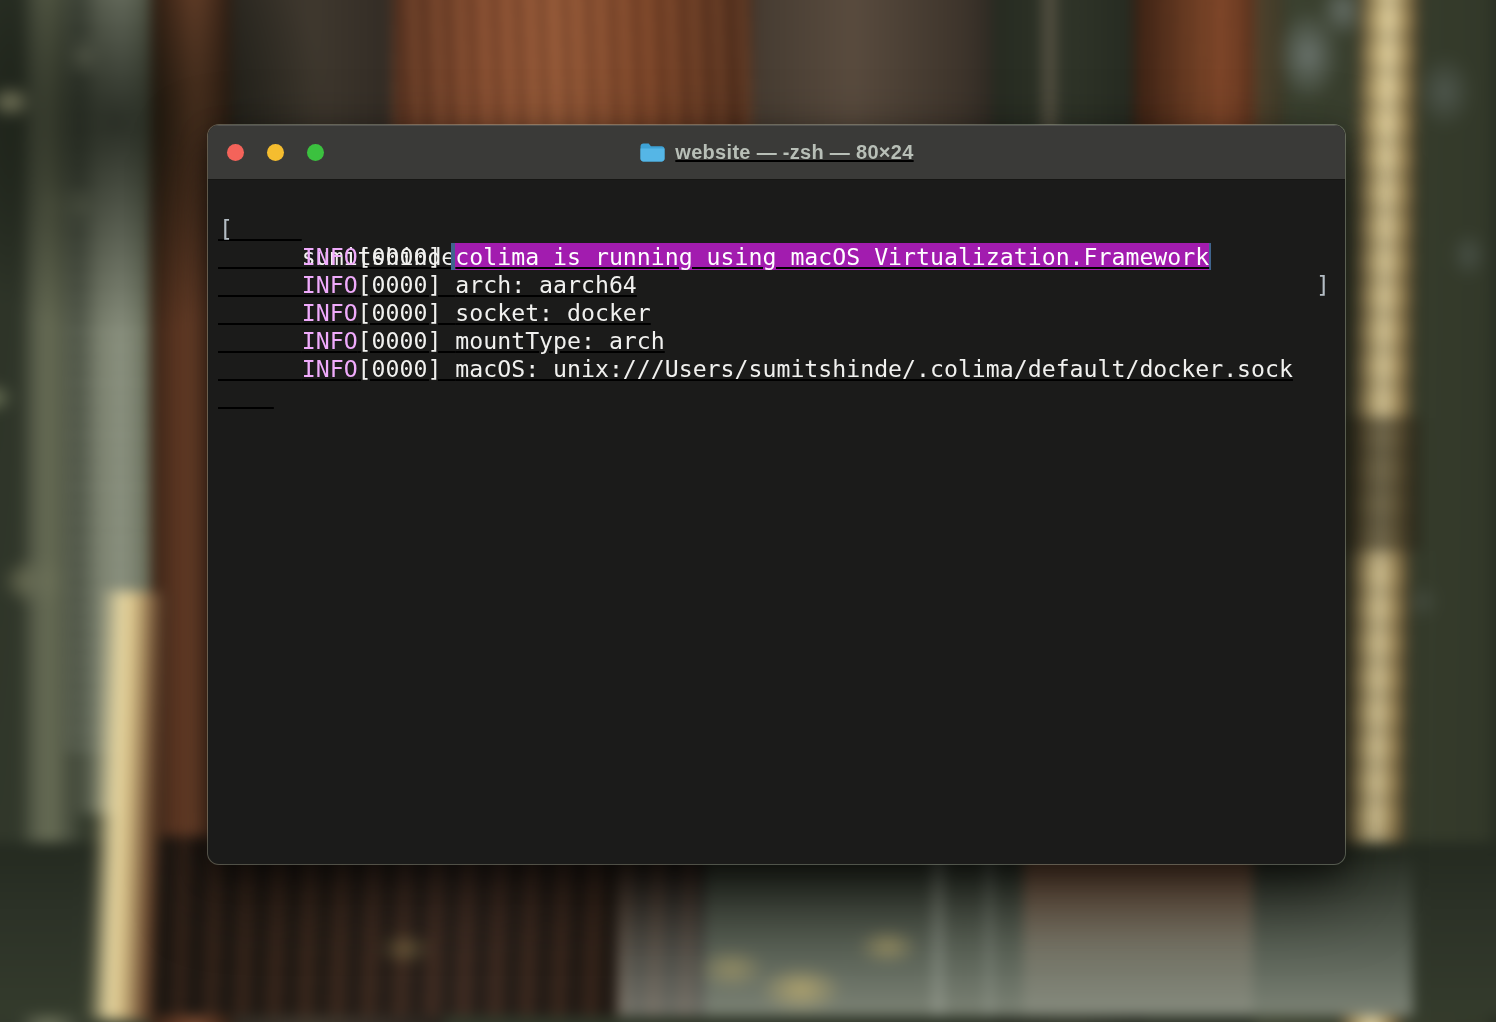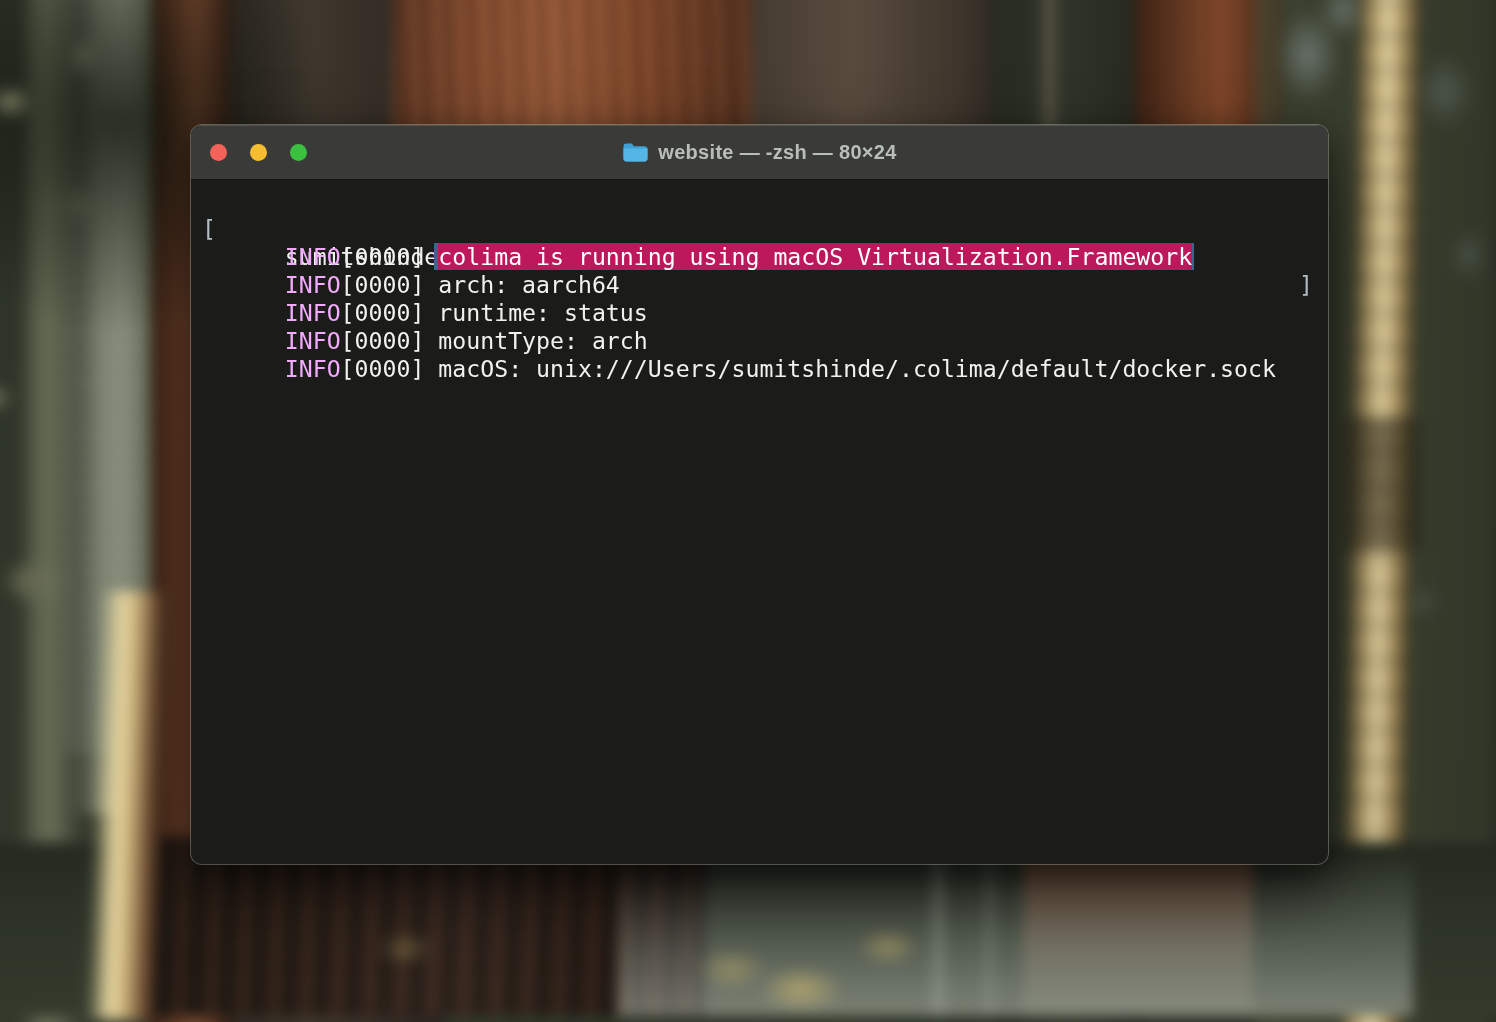--- a/index.html
+++ b/index.html
@@ -76,40 +76,40 @@
     background:linear-gradient(180deg,rgba(122,70,45,.8),rgba(152,122,100,.4) 60%,rgba(172,162,150,.18));}
   .mist{left:640px;top:866px;width:780px;height:160px;
     background:linear-gradient(180deg,rgba(150,158,148,0),rgba(176,186,176,.4) 72%,rgba(196,202,190,.5));}
   .gold-bottom{inset:0;background-image:
     radial-gradient(60px 34px at 820px 1000px,rgba(218,192,112,.6),rgba(218,192,112,0) 70%),
     radial-gradient(44px 26px at 905px 958px,rgba(210,186,110,.5),rgba(210,186,110,0) 70%),
     radial-gradient(50px 30px at 752px 980px,rgba(206,182,108,.45),rgba(206,182,108,0) 70%),
     radial-gradient(40px 24px at 432px 960px,rgba(198,178,108,.35),rgba(198,178,108,0) 70%);}
 
   
-  #window{position:absolute;left:191px;top:125px;width:1137px;height:739px;
+  #window{position:absolute;left:208px;top:125px;width:1137px;height:739px;
     border-radius:11px;overflow:hidden;background:#1b1b1a;
-    box-shadow:0 0 0 1px rgba(208,218,196,.33),0 28px 70px rgba(0,0,0,.55),0 10px 28px rgba(0,0,0,.4);}
+    box-shadow:0 0 0 1px rgba(208,218,196,.33),0 28px 70px rgba(0,0,0,.55),0 10px 28px rgba(0,0,0,.4);text-decoration:underline;}
   .titlebar{position:relative;height:54px;background:#3a3a38;
     box-shadow:inset 0 1px 0 rgba(255,255,255,.13);border-bottom:1px solid #161614;
     display:flex;align-items:center;justify-content:center;}
   .traffic{position:absolute;left:19px;top:0;height:100%;display:flex;align-items:center;gap:23px;}
   .tl{width:17px;height:17px;border-radius:50%;display:inline-block;}
   .titlewrap{display:flex;align-items:center;gap:9px;}
   .foldericon{display:inline-flex;width:27px;height:22px;}
   .title{font-size:20px;font-weight:bold;color:#b8bfb7;letter-spacing:.3px;}
 
   .term{position:relative;padding:7px 10px 0 10px;
     font-family:"DejaVu Sans Mono",monospace;font-size:23.2px;line-height:28px;color:#f1f1ef;}
   .tline{position:relative;white-space:pre;height:28px;}
   .info{color:#f0abfc;}
   .mark{position:absolute;color:#b4bdc4;}
   .mark-open{left:1px;}
   .mark-close{right:5px;}
-  .sel{background:#be185d;box-shadow:-4px 0 0 #3f648c,2px 0 0 #3f648c;color:#ffffff;}
+  .sel{background:#a21caf;box-shadow:-4px 0 0 #3f648c,2px 0 0 #3f648c;color:#ffffff;}
   .cursor{display:inline-block;width:13px;height:24px;background:#a6acab;
     vertical-align:-4px;}
 </style>
 </head>
 <body>
 
 <div id="wallpaper">
   <div class="art">
     <div class="L base"></div>
     <div class="L dapple-left"></div>
@@ -164,21 +164,21 @@
       <span>sumitshinde@sumits-MacBook-Pro website % colima status</span>
       <span class="mark mark-close">]</span>
     </div>
     <div class="tline">
       <span class="info">INFO</span><span>[0000] </span><span class="sel">colima is running using macOS Virtualization.Framework</span>
     </div>
     <div class="tline">
       <span class="info">INFO</span><span>[0000] </span><span>arch: aarch64</span>
     </div>
     <div class="tline">
-      <span class="info">INFO</span><span>[0000] </span><span>runtime: status</span>
+      <span class="info">INFO</span><span>[0000] </span><span>socket: docker</span>
     </div>
     <div class="tline">
       <span class="info">INFO</span><span>[0000] </span><span>mountType: arch</span>
     </div>
     <div class="tline">
       <span class="info">INFO</span><span>[0000] </span><span>macOS: unix:///Users/sumitshinde/.colima/default/docker.sock</span>
     </div>
   </div>
 </div>
 

